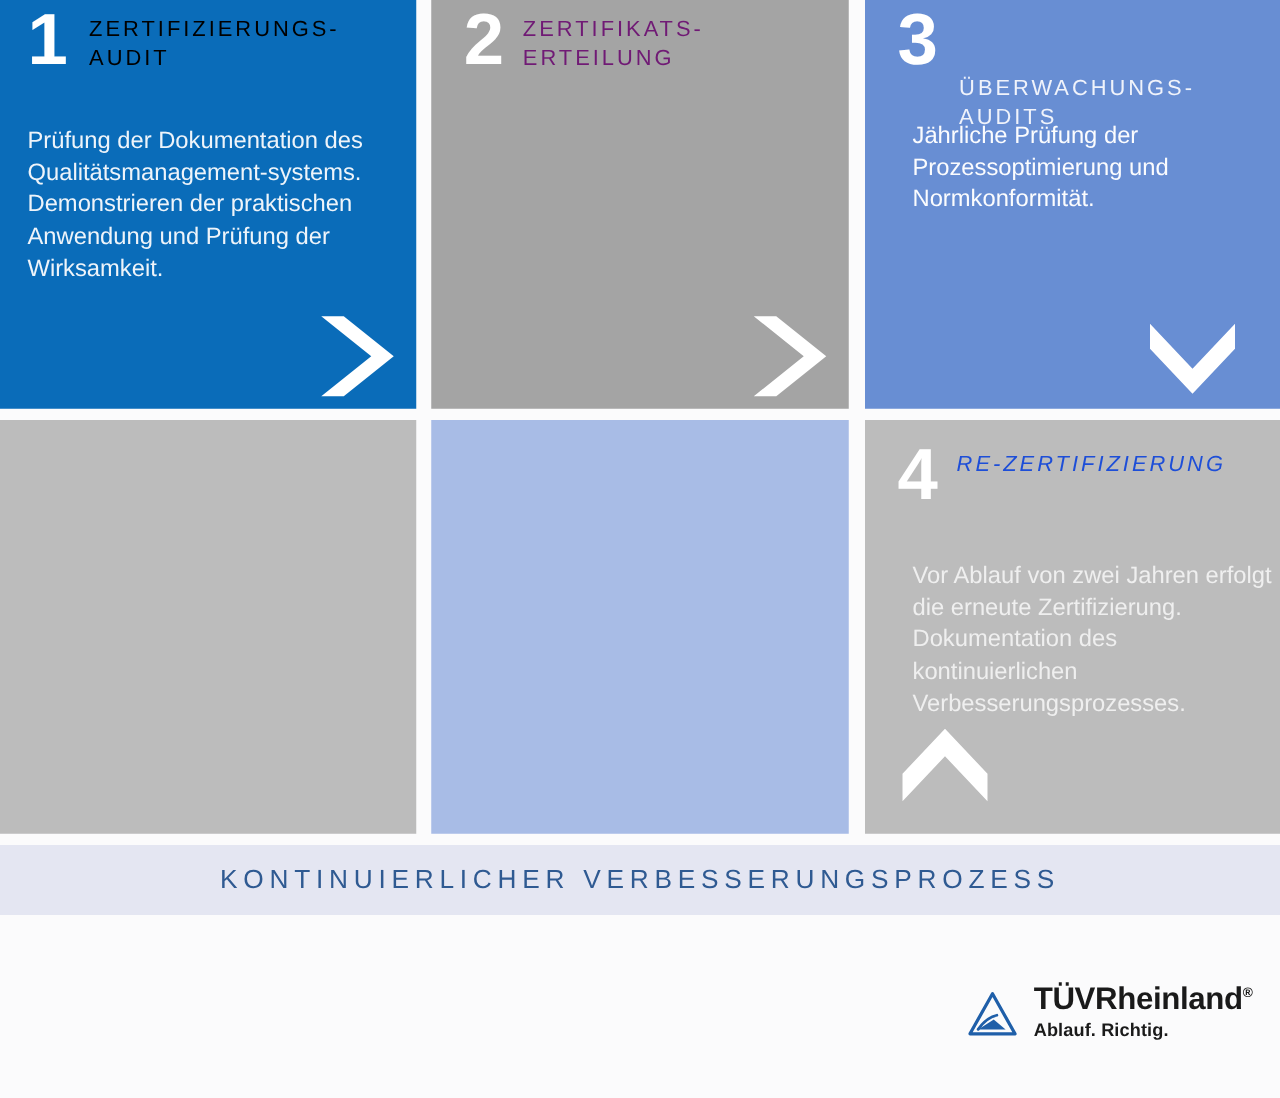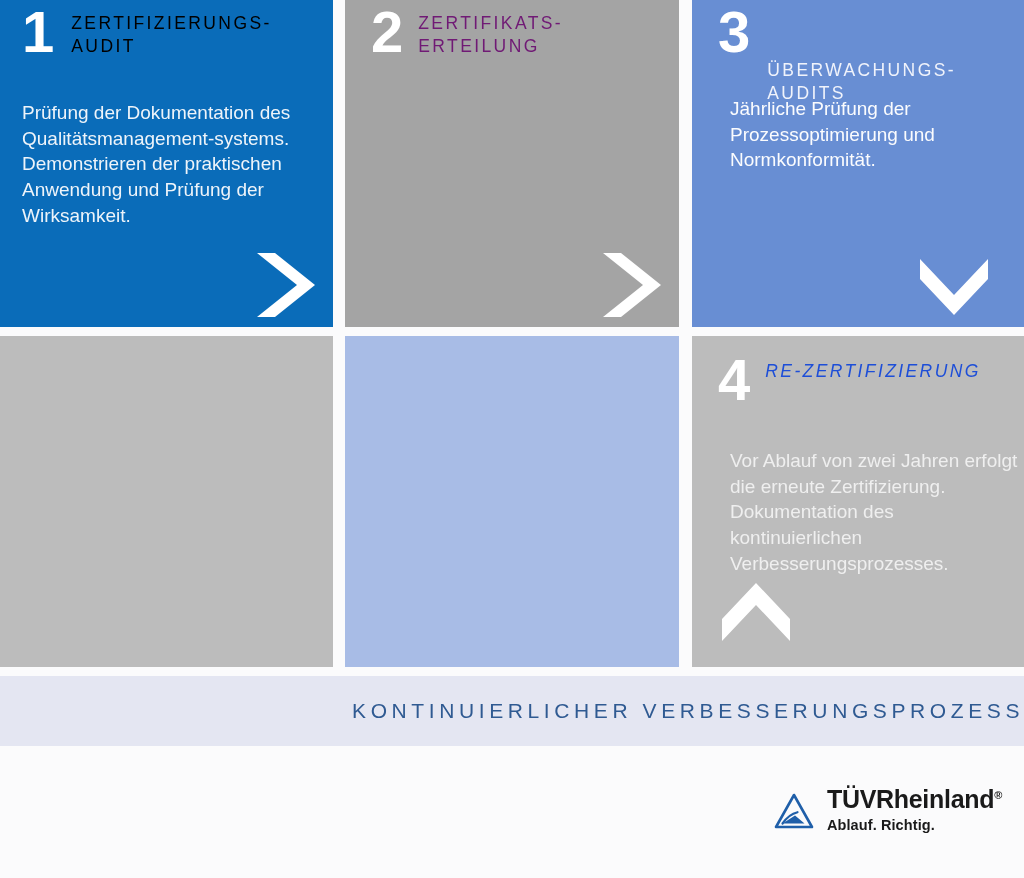--- a/index.html
+++ b/index.html
@@ -114,25 +114,25 @@
   .arrow-right { right: -4px; bottom: -6px; width: 96px; height: 96px; }
   .arrow-down  { right: 22px; bottom: -10px; width: 96px; height: 96px; }
   .arrow-up    { left: 16px;  bottom: 4px;   width: 96px; height: 96px; }
 
   
   .banner {
     position: absolute;
     left: 0;
     top: 676px;
     width: 1024px;
-    height: 70px;
+    height: 56px;
     background: #e4e6f2;
     display: flex;
     align-items: center;
-    justify-content: flex-end;
+    justify-content: center;
   }
   .banner-text {
     font-size: 21px;
     letter-spacing: 4.6px;
     color: #2f5a92;
     font-weight: normal;
     white-space: pre;
   }
 
   

